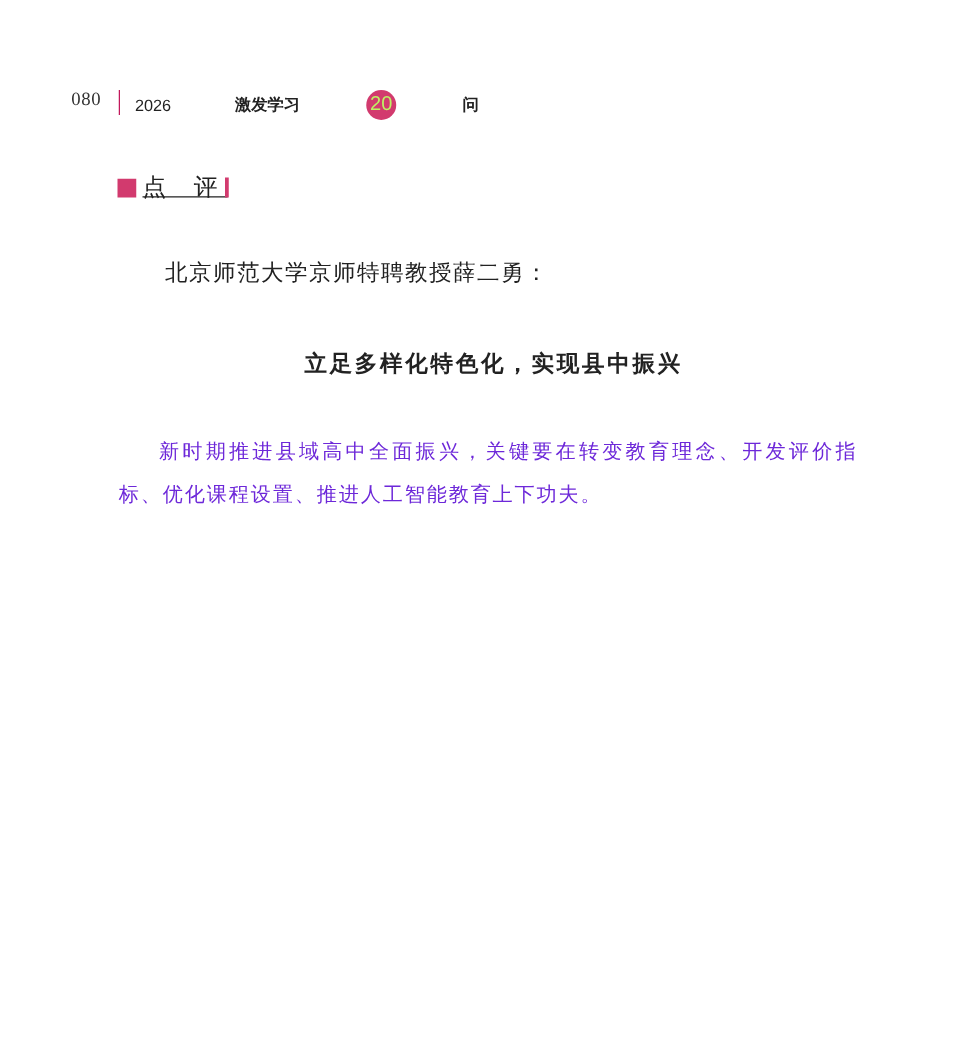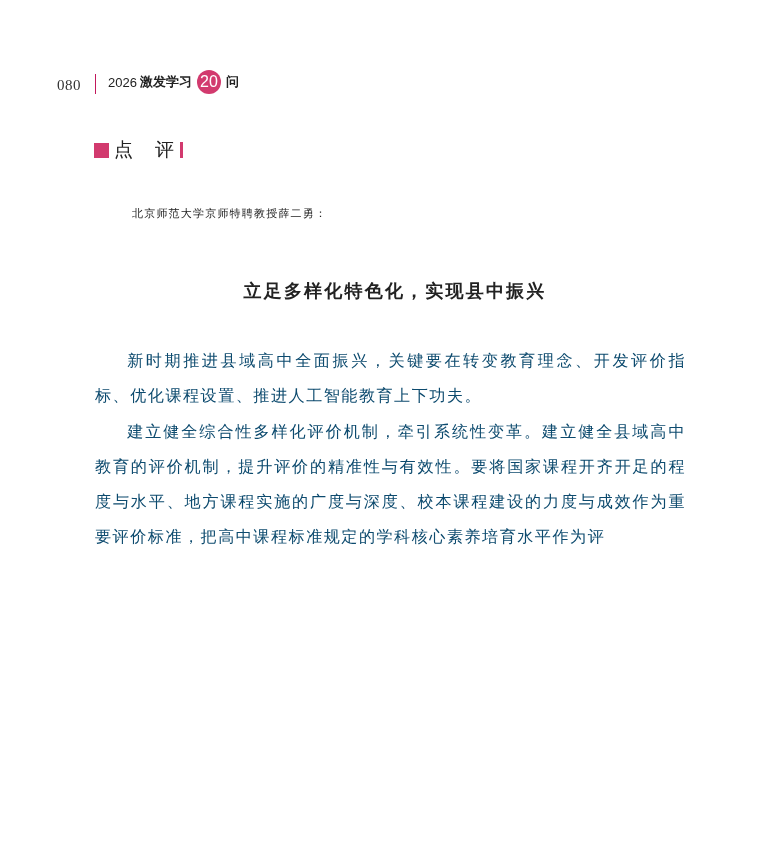--- a/index.html
+++ b/index.html
@@ -1,38 +1,38 @@
 <!DOCTYPE html>
 <html><head>
 <meta charset="utf-8">
 <style>
   html, body { margin: 0; padding: 0; background: #ffffff; }
   body { width: 778px; height: 847px; position: relative; overflow: hidden;
          font-family: "DejaVu Serif", "Liberation Serif", serif; color: #222; }
-  .header { position: absolute; left: 57px; top: 72px; height: 22px; display: flex; align-items: flex-end; }
+  .header { position: absolute; left: 57px; top: 72px; height: 22px; display: flex; align-items: flex-start; }
   .page-num { font-family: "Liberation Serif", serif; font-size: 15px; color: #333; letter-spacing: 0.5px; }
   .hdr-divider { width: 1px; height: 20px; background: #c2185b; margin: 0 12px 0 14px; }
-  .book-title { font-family: "DejaVu Sans", sans-serif; font-size: 13px; color: #222; display: flex; align-items: center; }
+  .book-title { font-family: "DejaVu Sans", sans-serif; font-size: 13px; color: #222; display: flex; align-items: center; gap: 48px; }
   .book-year { font-family: "Liberation Sans", sans-serif; margin-right: 3px; }
   .book-name { font-weight: bold; }
   .badge { display: inline-flex; align-items: center; justify-content: center; width: 24px; height: 24px; border-radius: 50%;
-           background: #d23a6e; color: #ffffff; font-family: "Liberation Sans", sans-serif; font-size: 16px; margin: 0 5px 0 5px; }
+           background: #d23a6e; color: #bef264; font-family: "Liberation Sans", sans-serif; font-size: 16px; margin: 0 5px 0 5px; }
   .book-suffix { font-weight: bold; }
 
   .section-tag { position: absolute; left: 94px; top: 137px; display: flex; align-items: center; }
   .tag-square { width: 15px; height: 15px; background: #d23a6e; margin-right: 5px; }
-  .tag-label { font-family: "DejaVu Sans", sans-serif; font-size: 19px; color: #222; letter-spacing: 8px; }
+  .tag-label { font-family: "DejaVu Sans", sans-serif; font-size: 19px; color: #222; letter-spacing: 8px; text-decoration: underline; }
   .tag-bar { width: 3px; height: 16px; background: #d23a6e; margin-left: -2px; }
 
-  .author { position: absolute; left: 132px; top: 206px; font-size: 11px; letter-spacing: 1.2px; color: #222; }
+  .author { position: absolute; left: 132px; top: 206px; font-size: 18px; letter-spacing: 1.2px; color: #222; }
   .article-title { position: absolute; left: 0; width: 778px; top: 279px; text-align: center; font-size: 18px;
                    font-weight: bold; letter-spacing: 2.2px; color: #222; padding-left: 12px; box-sizing: border-box; }
 
   .body-text { position: absolute; left: 95px; top: 343px; width: 591px; }
-  .para { margin: 0; font-size: 16.1px; line-height: 35.3px; text-indent: 2em; text-align: justify; color: #0c4a6e; letter-spacing: 1.5px; }
+  .para { margin: 0; font-size: 16.1px; line-height: 35.3px; text-indent: 2em; text-align: justify; color: #6d28d9; letter-spacing: 1.5px; }
 </style>
 </head>
 <body>
 
 <div class="header">
   <span class="page-num">080</span>
   <span class="hdr-divider"></span>
   <span class="book-title">
     <span class="book-year">2026</span>
     <span class="book-name">激发学习</span>
@@ -46,14 +46,13 @@
   <span class="tag-label">点 评</span>
   <span class="tag-bar"></span>
 </div>
 
 <div class="author">北京师范大学京师特聘教授薛二勇：</div>
 
 <div class="article-title">立足多样化特色化，实现县中振兴</div>
 
 <div class="body-text">
   <p class="para">新时期推进县域高中全面振兴，关键要在转变教育理念、开发评价指标、优化课程设置、推进人工智能教育上下功夫。</p>
-  <p class="para">建立健全综合性多样化评价机制，牵引系统性变革。建立健全县域高中教育的评价机制，提升评价的精准性与有效性。要将国家课程开齐开足的程度与水平、地方课程实施的广度与深度、校本课程建设的力度与成效作为重要评价标准，把高中课程标准规定的学科核心素养培育水平作为评</p>
 </div>
 
 </body></html>

